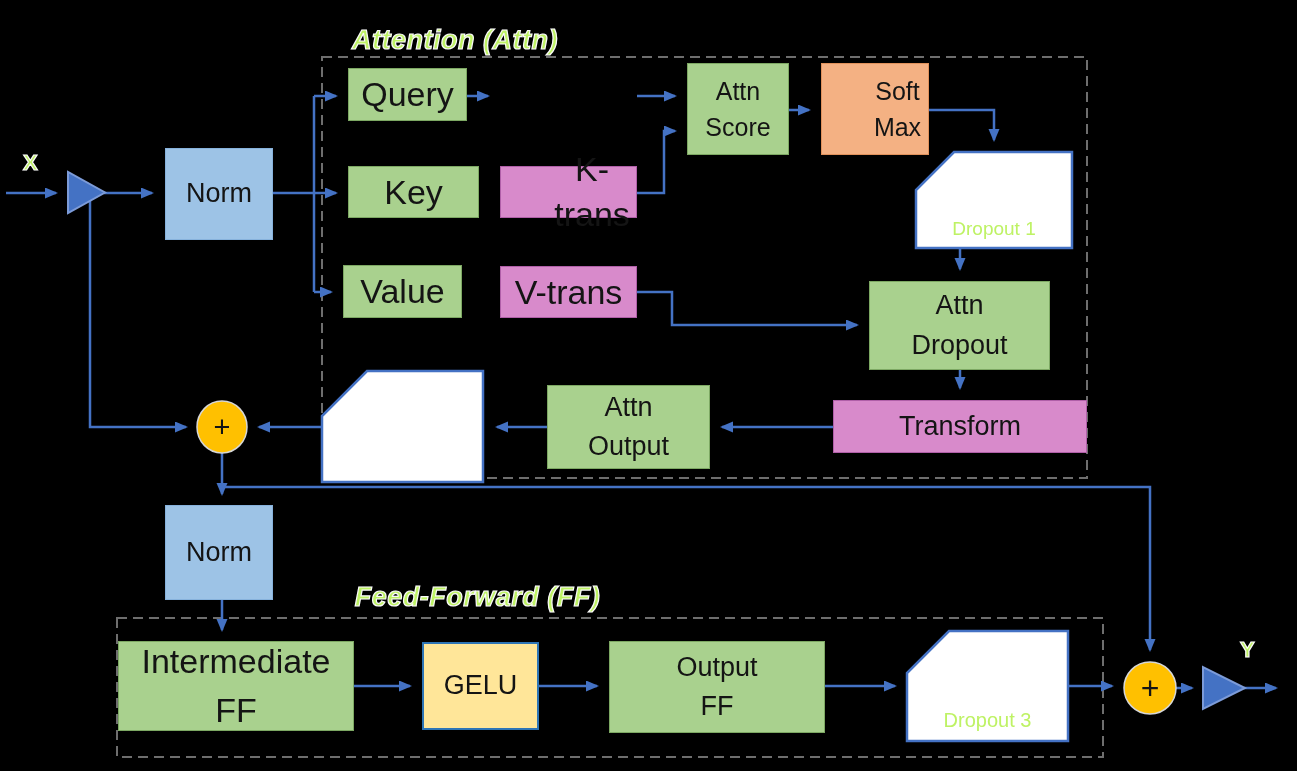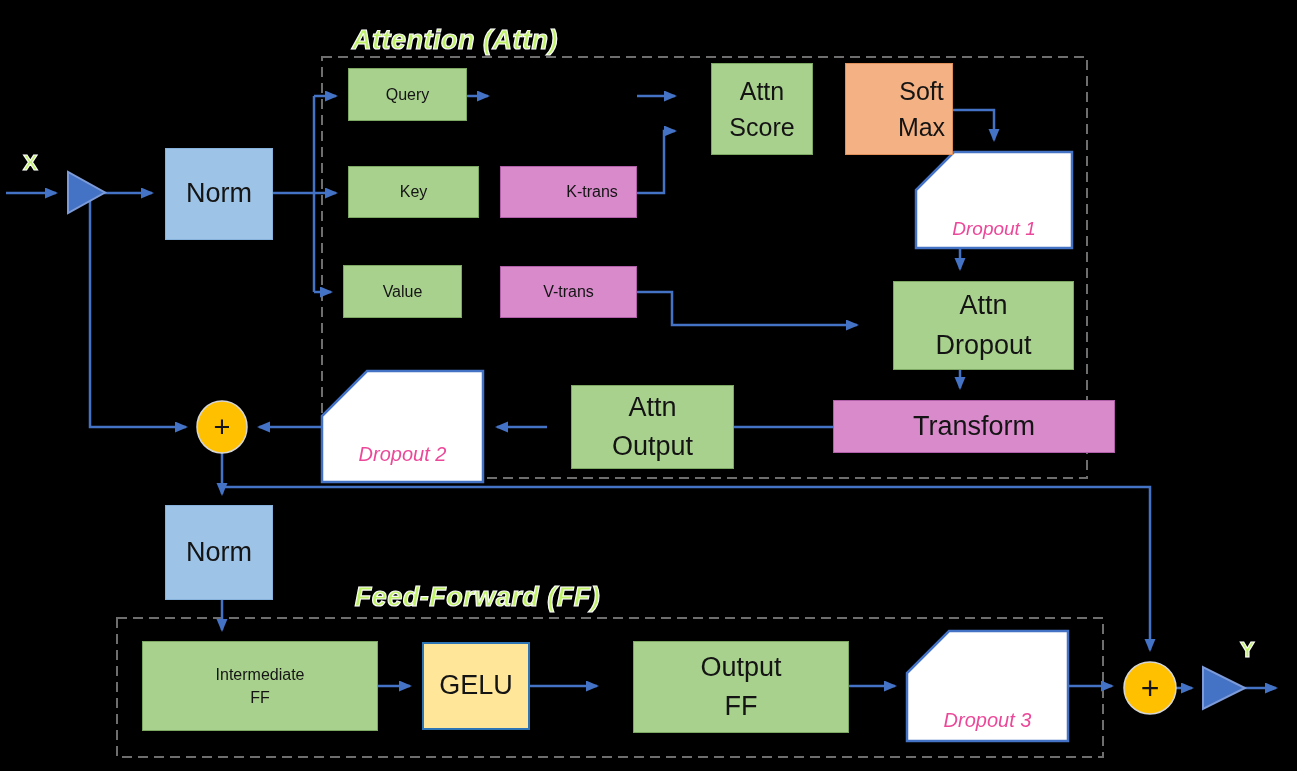--- a/index.html
+++ b/index.html
@@ -8,44 +8,44 @@
     width:1297px;height:771px;
     background:#000;
     font-family:"Liberation Sans", sans-serif;
     overflow:hidden;
   }
   #diagram-svg{position:absolute;left:0;top:0;z-index:1;}
   .node{
     position:absolute;z-index:2;
     display:flex;flex-direction:column;align-items:center;justify-content:center;
     color:#141414;text-align:center;
-    font-size:16px;line-height:1.32;
+    font-size:34px;line-height:1.32;
     box-sizing:border-box;
   }
   .green {background:#A9D18E;border:1.5px solid #7DA863;}
   .pink  {background:#D88ACB;border:1.5px solid #B05FA8;}
   .bluebox{background:#9DC3E6;border:1.5px solid #87B2DC;}
   .orange{background:#F4B183;border:1.5px solid #E0915B;}
   .yellow{background:#FFE699;border:2px solid #2E75B6;}
   .freetext{
     position:absolute;z-index:3;background:transparent;border:none;
     display:flex;align-items:center;justify-content:center;
   }
-  .card-label{font-size:20px;color:#ec4899;font-style:italic;}
+  .card-label{font-size:20px;color:#bef264;}
   .plus{font-size:32px;font-weight:400;color:#141414;padding-bottom:3px;}
   .outlined{
     color:#bef264;
     -webkit-text-stroke:1.2px #fafafa;
     letter-spacing:0.5px;
   }
   .section-title{
     font-size:27px;font-weight:bold;font-style:italic;
   }
   .io-label{font-size:22px;font-weight:bold;}
-  .small-line{line-height:1.45;margin-left:24px;}
+  .small-line{line-height:1.45;}
 </style>
 </head>
 <body>
 
 <div id="canvas">
 
   <svg id="diagram-svg" width="1297" height="771" viewBox="0 0 1297 771">
     <defs>
       <marker id="arrow" markerUnits="userSpaceOnUse" markerWidth="14" markerHeight="12" refX="11" refY="5.5" orient="auto">
         <path d="M0,0 L13,5.5 L0,11 Z" fill="#4472C4"></path>
@@ -134,43 +134,42 @@
     <span>Max</span>
   </div>
 
   <div class="freetext card-label" style="left:916px;top:216px;width:156px;height:26px;font-size:19px;">Dropout 1</div>
 
   <div class="node green small-line" style="left:869px;top:281px;width:181px;height:89px;font-size:27px;">
     <span>Attn</span>
     <span>Dropout</span>
   </div>
 
-  <div class="node pink" style="left:833px;top:400px;width:282px;height:53px;font-size:27px;">
+  <div class="node pink" style="left:833px;top:400px;width:254px;height:53px;font-size:27px;">
     <span>Transform</span>
   </div>
 
   <div class="node green small-line" style="left:547px;top:385px;width:163px;height:84px;font-size:27px;">
     <span>Attn</span>
     <span>Output</span>
   </div>
 
-  <div class="freetext card-label" style="left:322px;top:440px;width:161px;height:28px;">Dropout 2</div>
 
   <div class="freetext plus" style="left:197px;top:402px;width:50px;height:50px;font-size:29px;">+</div>
 
   <div class="node bluebox" style="left:165px;top:505px;width:108px;height:95px;font-size:27px;">
     <span>Norm</span>
   </div>
 
   <div class="node green small-line" style="left:118px;top:641px;width:236px;height:90px;">
     <span>Intermediate</span>
     <span>FF</span>
   </div>
 
-  <div class="node yellow" style="left:422px;top:642px;width:108px;height:88px;font-size:27px;">
+  <div class="node yellow" style="left:422px;top:642px;width:117px;height:88px;font-size:27px;">
     <span>GELU</span>
   </div>
 
   <div class="node green small-line" style="left:609px;top:641px;width:216px;height:92px;font-size:27px;">
     <span>Output</span>
     <span>FF</span>
   </div>
 
   <div class="freetext card-label" style="left:907px;top:706px;width:161px;height:28px;">Dropout 3</div>
 

